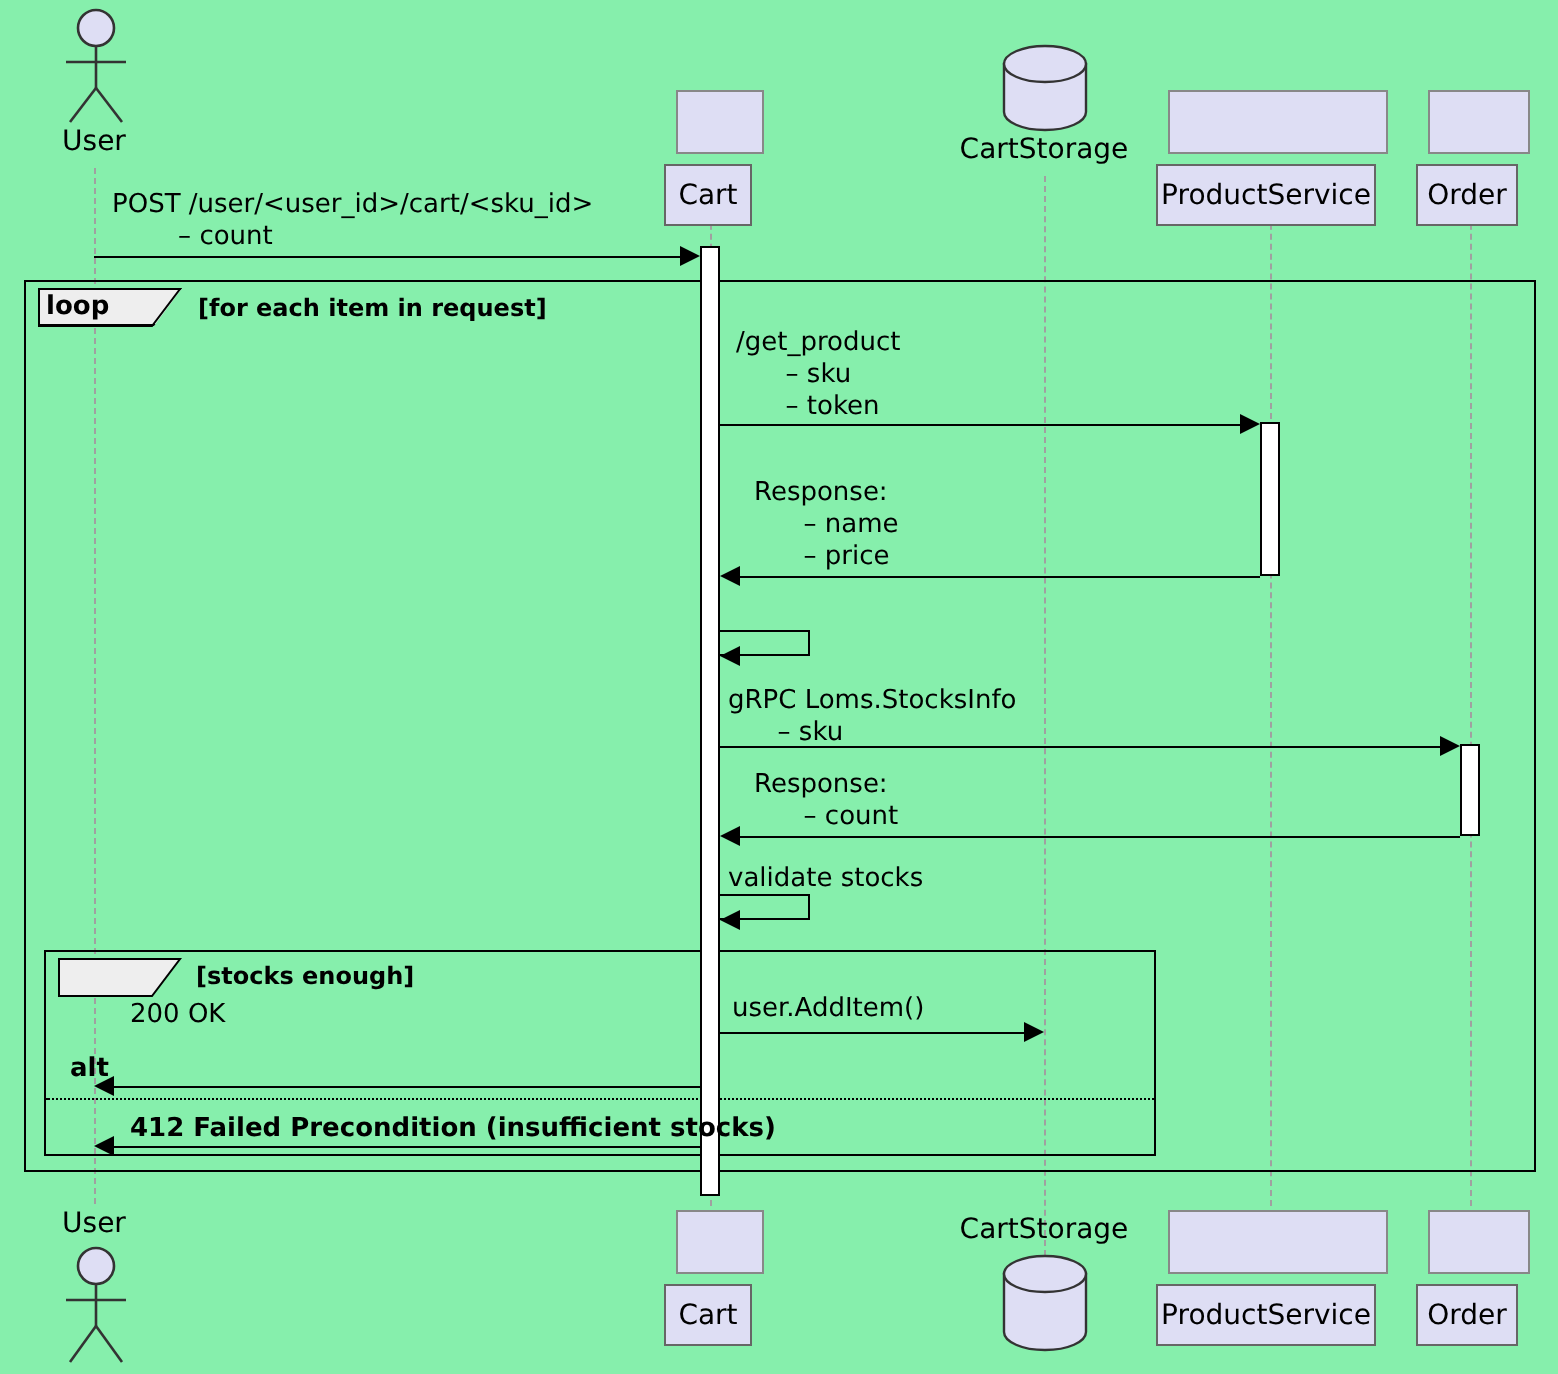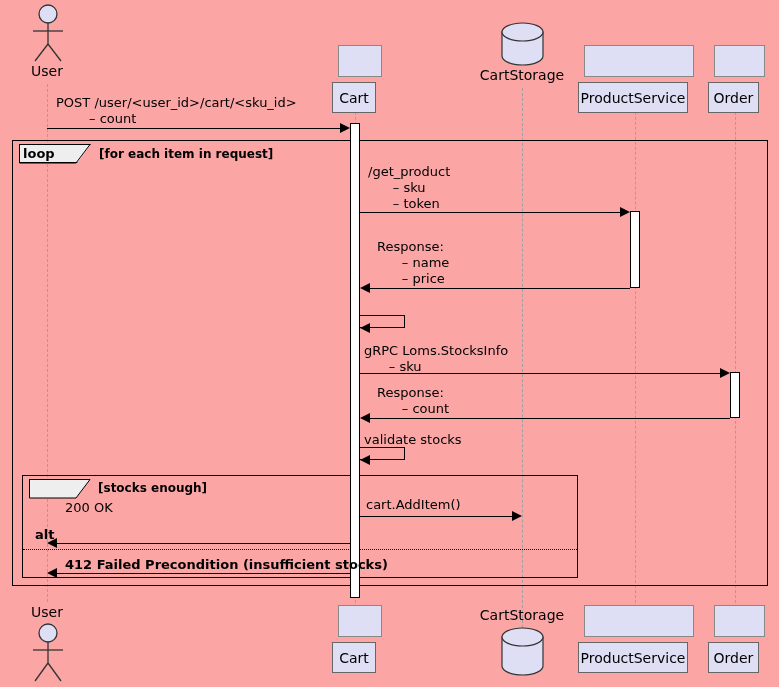--- a/index.html
+++ b/index.html
@@ -7,21 +7,21 @@
     padding: 0;
     background: #ffffff;
   }
   body {
     font-family: "DejaVu Sans", sans-serif;
   }
   #diagram {
     position: relative;
     width: 779px;
     height: 687px;
-    background: #fca5a5;
+    background: #86efac;
     overflow: hidden;
   }
   
   .participant-box {
     position: absolute;
     background: #DEDEF4;
     border: 1px solid #666666;
     box-sizing: border-box;
     display: flex;
     align-items: center;
@@ -268,21 +268,21 @@
 
   <div class="msg-label" style="left:377px; top:385px;">Response:
       – count</div>
   <div class="msg-line" style="left:370px; top:418px; width:360px;"></div>
   <div class="arrow-head arrow-left" style="left:360px; top:413px;"></div>
 
   <div class="msg-label" style="left:364px; top:432px;">validate stocks</div>
   <div class="self-msg" style="left:360px; top:447px; width:45px; height:13px;"></div>
   <div class="arrow-head arrow-left" style="left:360px; top:455px;"></div>
 
-  <div class="msg-label" style="left:366px; top:497px;">cart.AddItem()</div>
+  <div class="msg-label" style="left:366px; top:497px;">user.AddItem()</div>
   <div class="msg-line" style="left:360px; top:516px; width:152px;"></div>
   <div class="arrow-head arrow-right" style="left:512px; top:511px;"></div>
 
   <div class="msg-label" style="left:65px; top:500px;">200 OK</div>
   <div class="msg-line" style="left:57px; top:543px; width:293px;"></div>
   <div class="arrow-head arrow-left" style="left:47px; top:538px;"></div>
 
   <div class="msg-label" style="left:65px; top:557px;font-weight:bold;">412 Failed Precondition (insufficient stocks)</div>
   <div class="msg-line" style="left:57px; top:573px; width:293px;"></div>
   <div class="arrow-head arrow-left" style="left:47px; top:568px;"></div>

